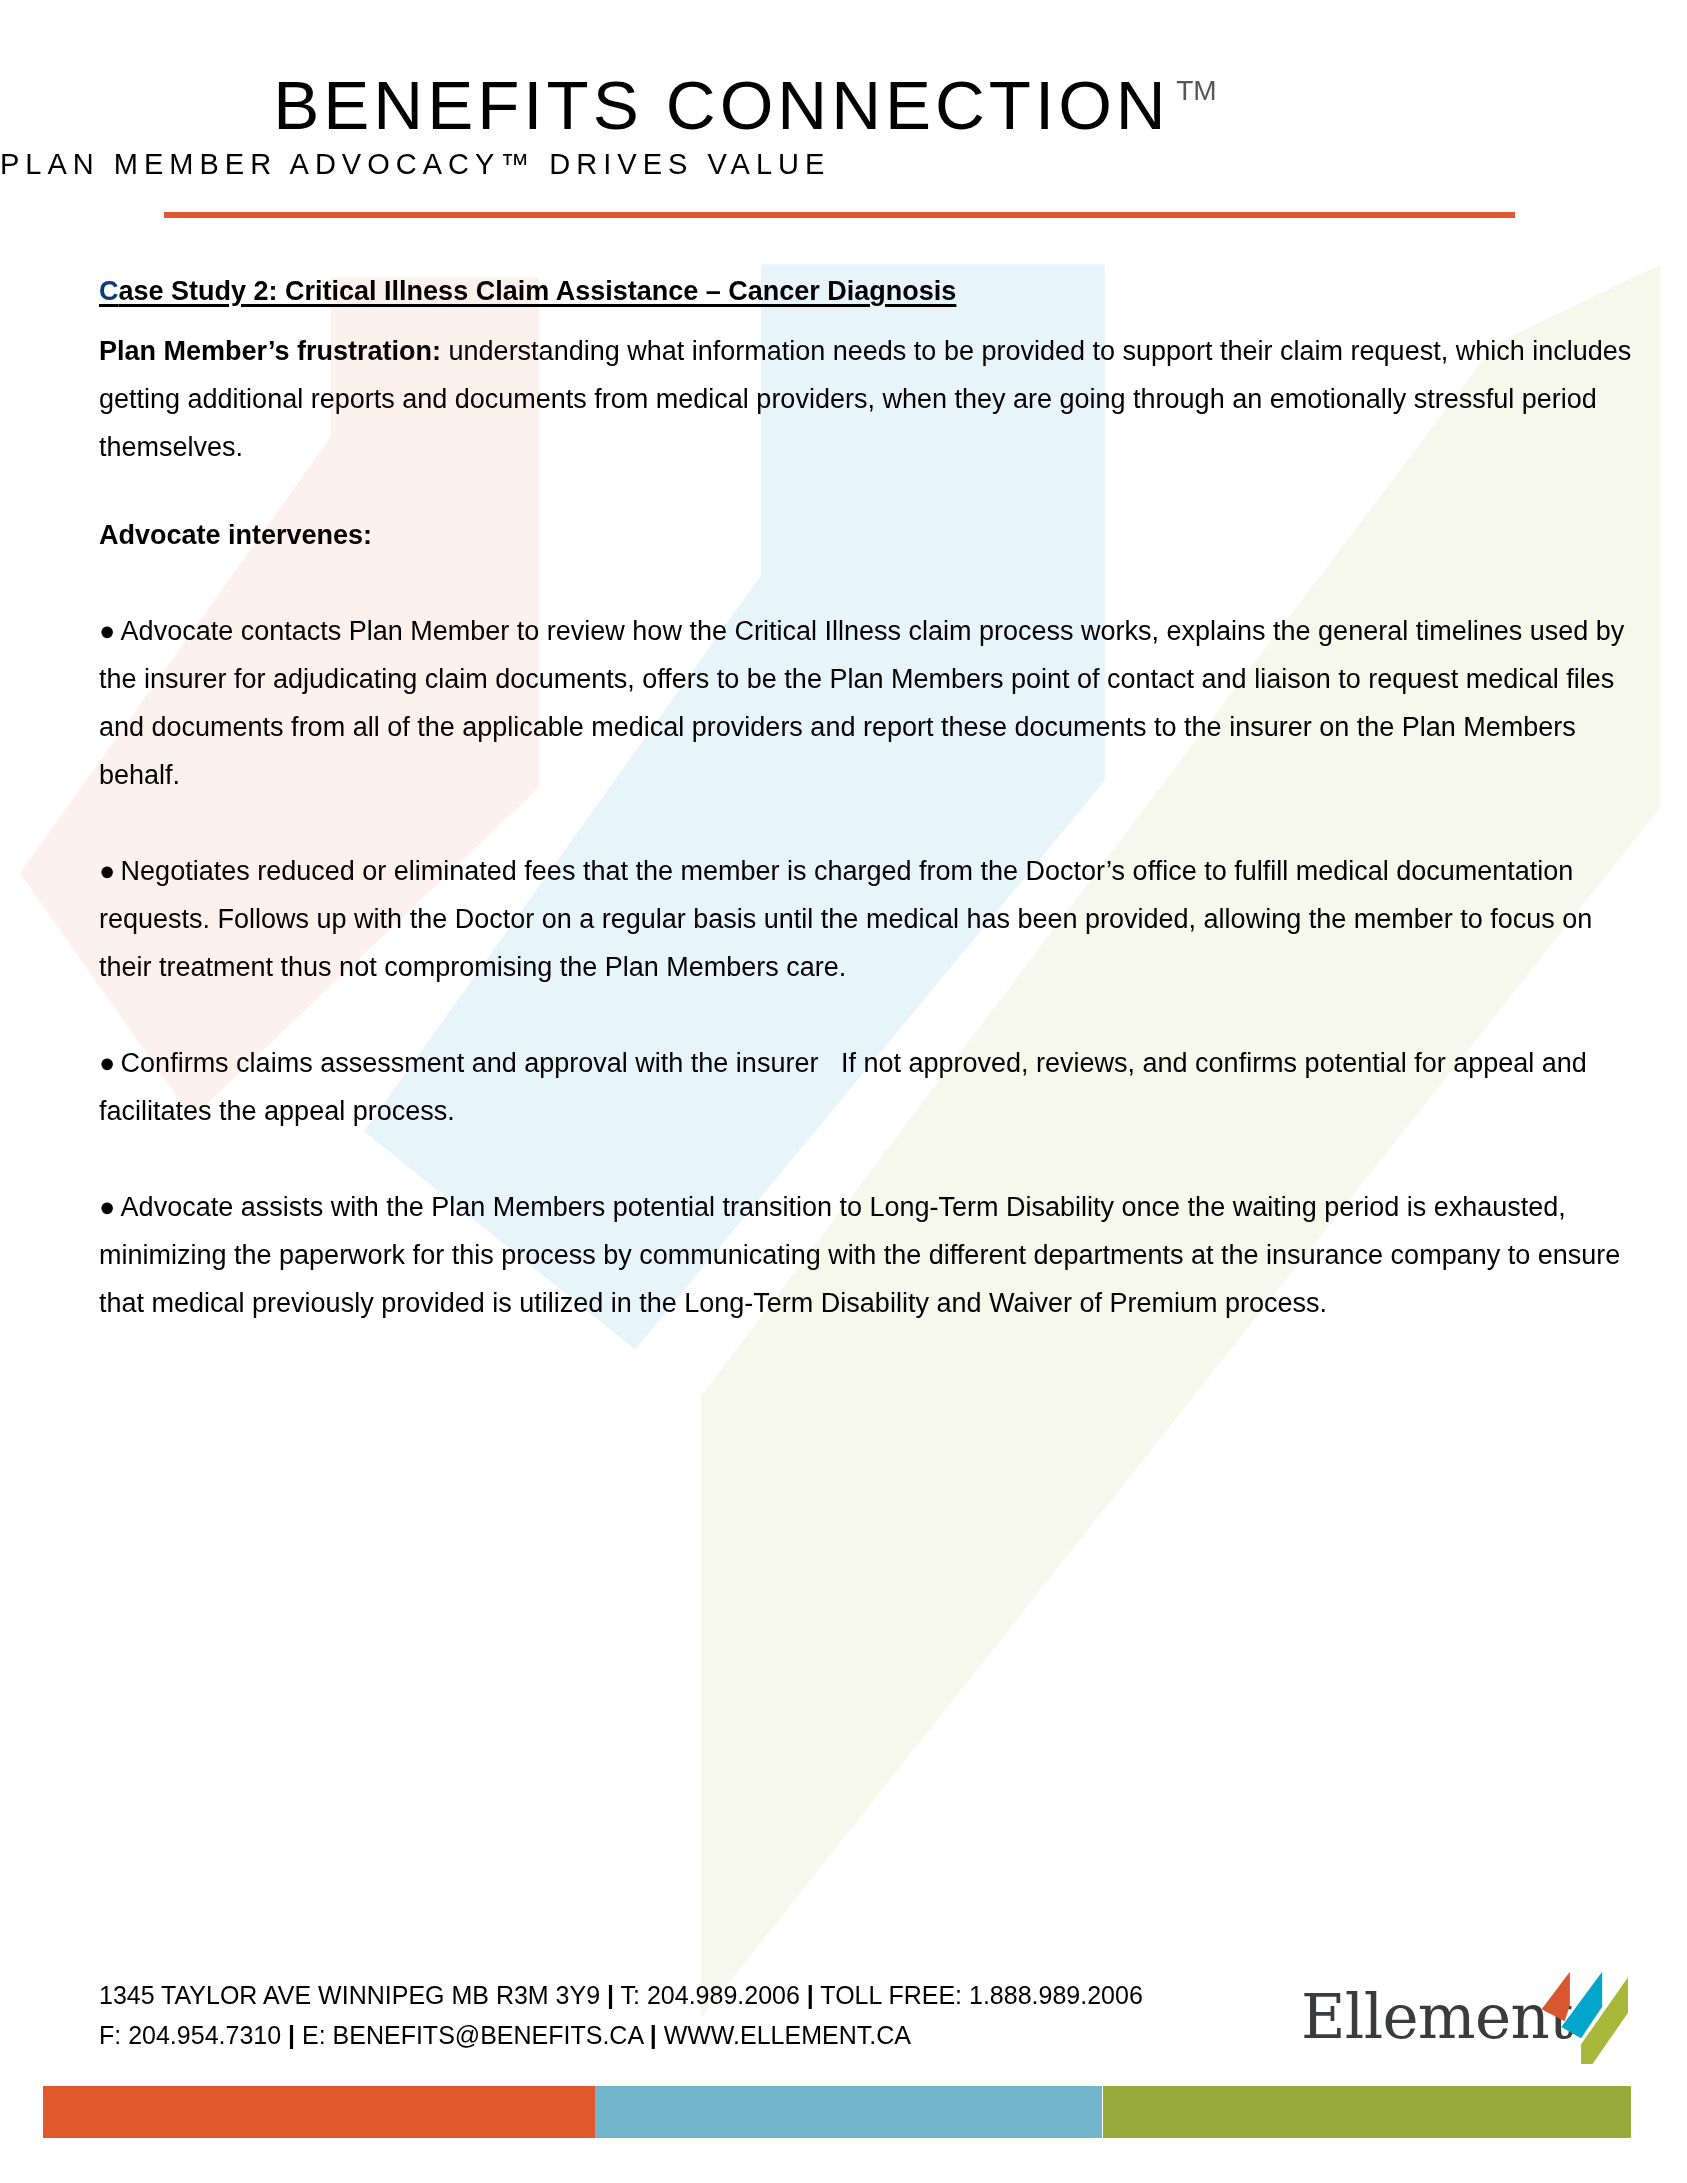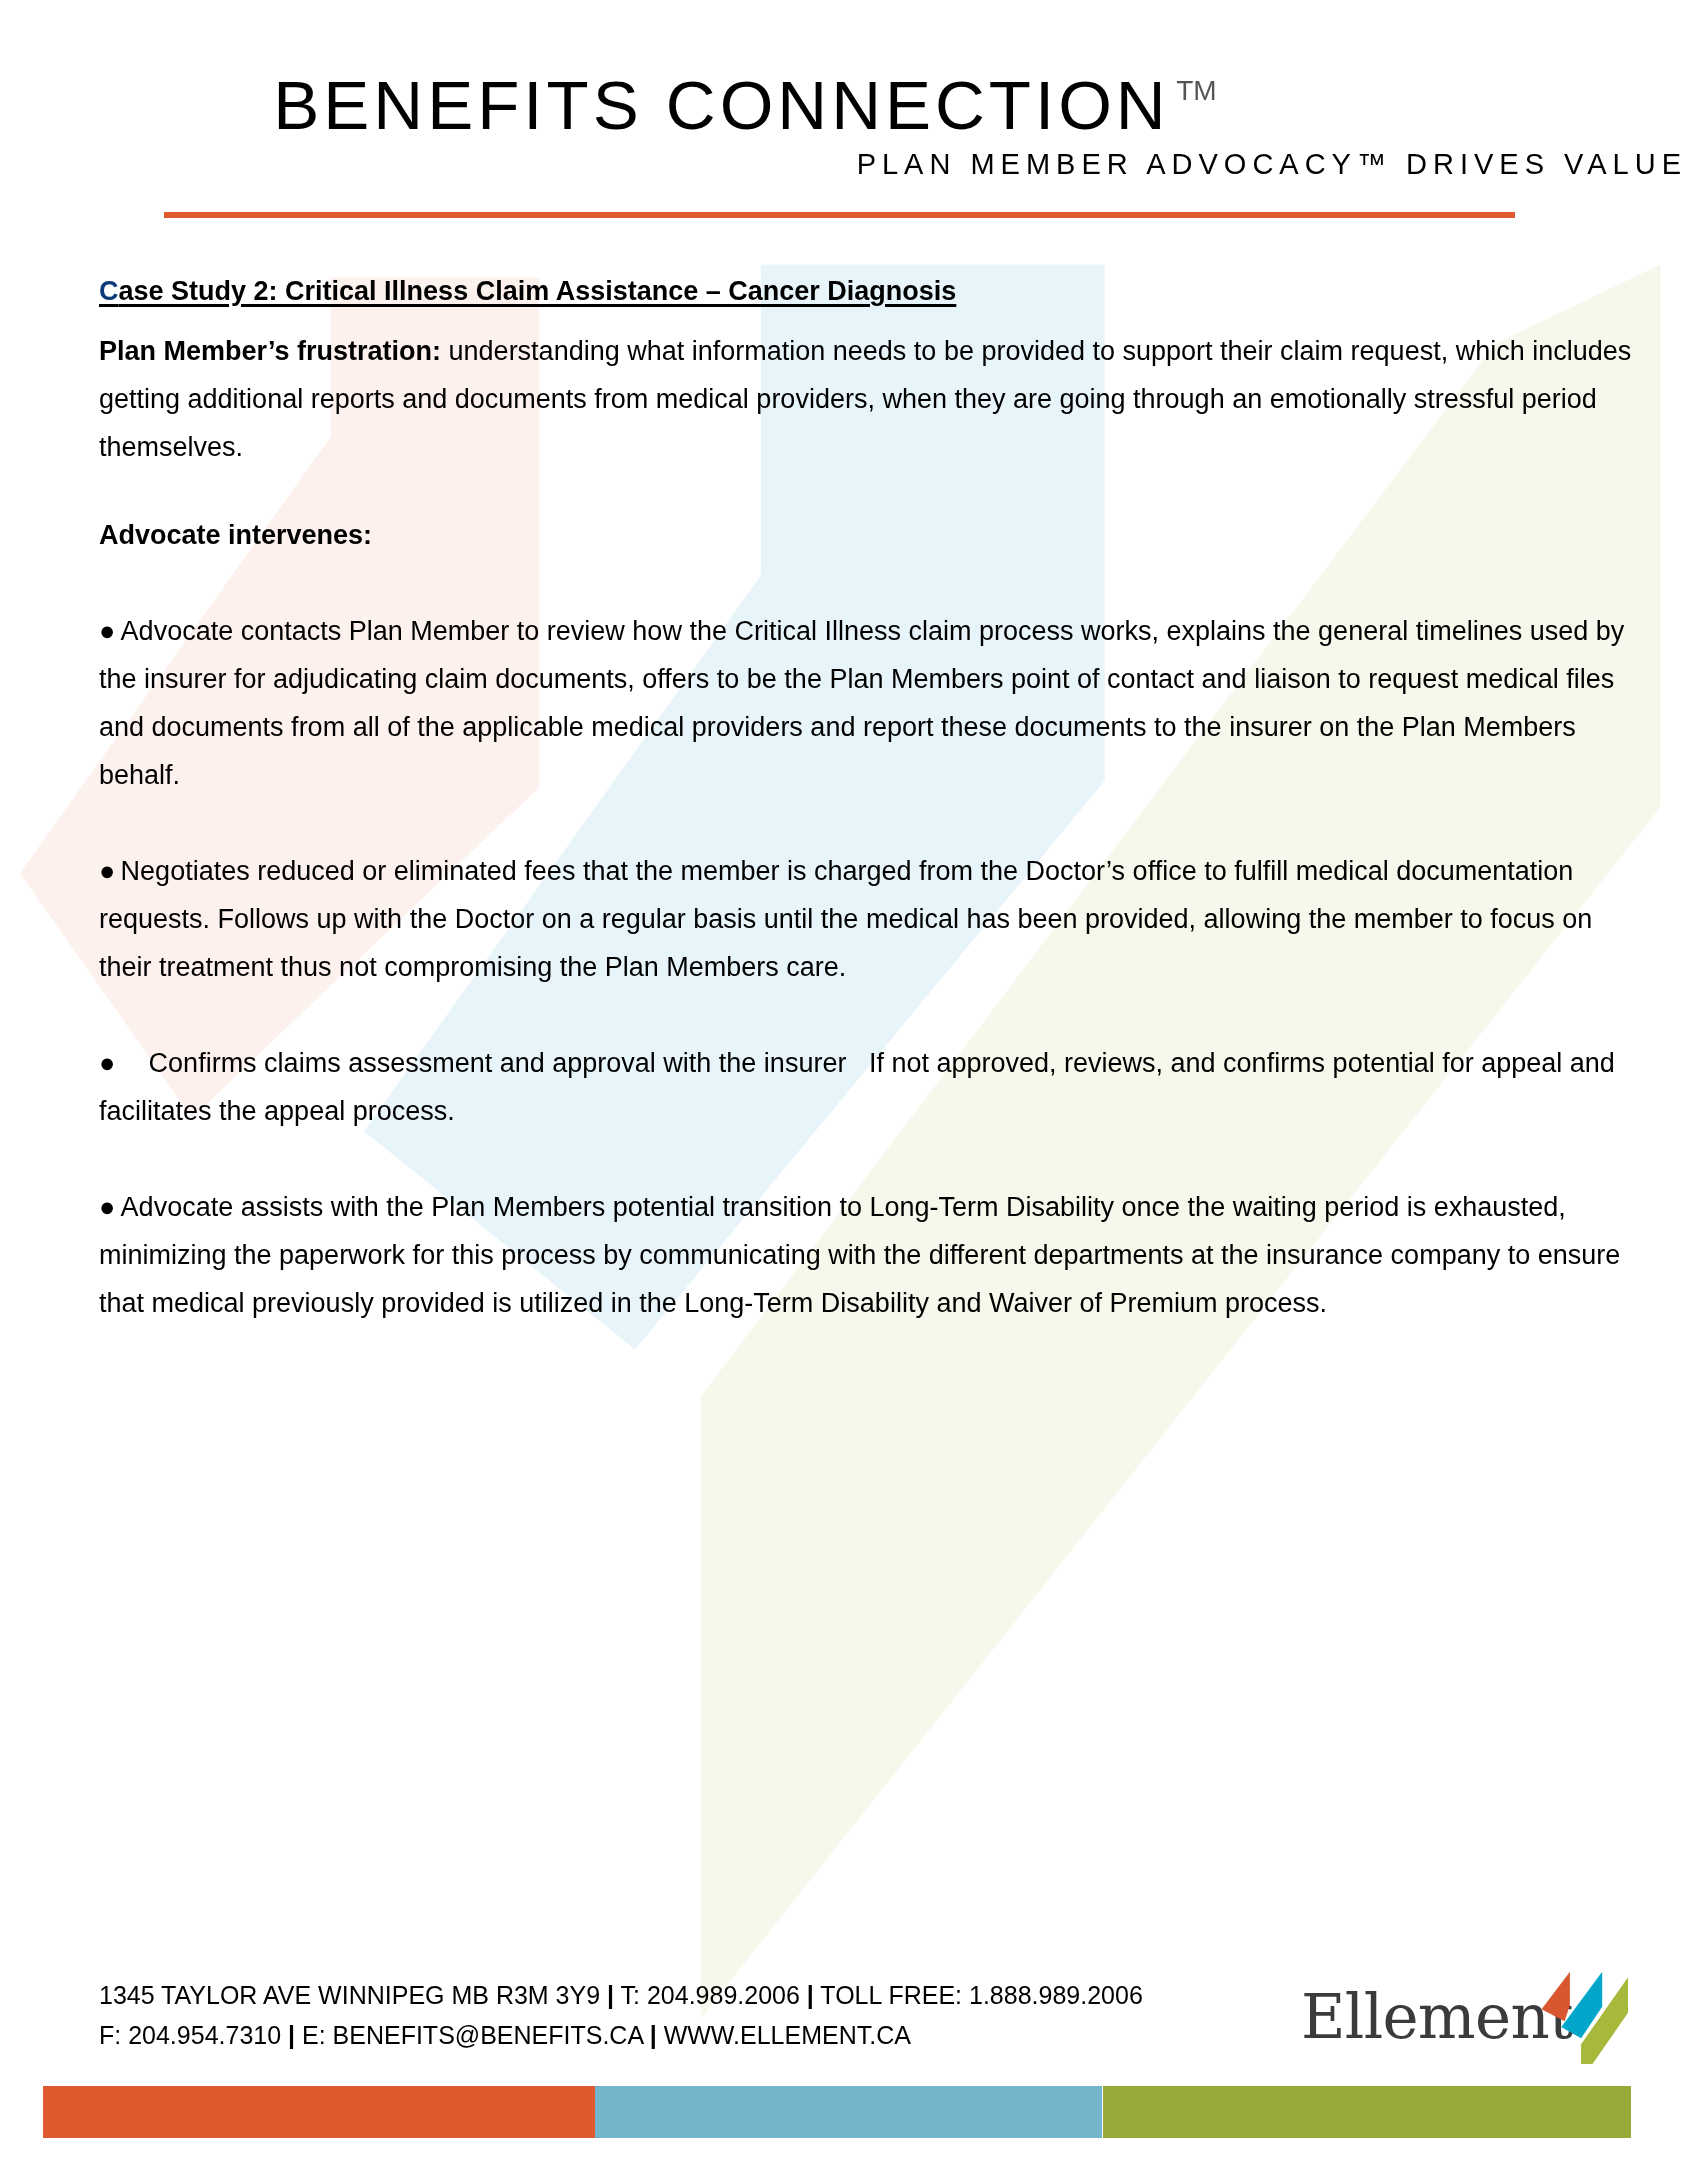--- a/index.html
+++ b/index.html
@@ -4,21 +4,21 @@
 <style>
   html, body { margin: 0; padding: 0; background: #ffffff; }
   body { width: 1687px; height: 2183px; position: relative; overflow: hidden;
          font-family: "Liberation Sans", "DejaVu Sans", sans-serif; color: #000; }
   .bg-shapes { position: absolute; left: 0; top: 0; width: 1687px; height: 2183px; z-index: 0; }
   .page { position: absolute; left: 0; top: 0; width: 1687px; height: 2183px; z-index: 1; }
 
   .title { position: absolute; left: 0; width: 1490px; top: 71px; text-align: center;
            font-size: 69px; font-weight: 400; letter-spacing: 4px; line-height: 1; color: #000; }
   .title .tm { font-size: 28px; vertical-align: 29px; color: #555; letter-spacing: 0; margin-left: 6.6px; }
-  .subtitle { position: absolute; left: 0; width: 1687px; top: 150px; text-align: right;
+  .subtitle { position: absolute; left: 0; width: 1687px; top: 150px; text-align: left;
               font-size: 29px; letter-spacing: 6px; line-height: 1; color: #000; }
   .header-rule { position: absolute; left: 164px; top: 212px; width: 1351px; height: 6px; }
 
   .content { position: absolute; left: 99px; top: 267px; width: 1542px; font-size: 27px; line-height: 48px; }
   .heading { font-weight: 700; text-decoration: underline; text-decoration-thickness: 2.6px;
              text-underline-offset: 4px; margin: 0 0 12px 0; }
   .heading .first-letter { color: #0d3a78; }
   p { margin: 0; }
   .para { margin-bottom: 40px; }
   .label-bold { font-weight: 700; }
@@ -54,21 +54,21 @@
 
   <div class="content">
     <div class="heading"><span class="first-letter">C</span><span>ase Study 2:  Critical Illness Claim Assistance – Cancer Diagnosis</span></div>
 
     <p class="para"><span class="label-bold">Plan Member’s frustration:</span><span> understanding what information needs to be provided to support their claim request, which includes getting additional reports and documents from medical providers, when they are going through an emotionally stressful period themselves.</span></p>
 
     <p class="section-label">Advocate intervenes:</p>
 
     <p class="bullet"><span class="dot">●</span><span>Advocate contacts Plan Member to review how the Critical Illness claim process works, explains the general timelines used by the insurer for adjudicating claim documents, offers to be the Plan Members point of contact and liaison to request medical files and documents from all of the applicable medical providers and report these documents to the insurer on the Plan Members behalf.</span></p>
     <p class="bullet"><span class="dot">●</span><span>Negotiates reduced or eliminated fees that the member is charged from the Doctor’s office to fulfill medical documentation requests.  Follows up with the Doctor on a regular basis until the medical has been provided, allowing the member to focus on their treatment thus not compromising the Plan Members care.</span></p>
-    <p class="bullet"><span class="dot">●</span><span style="white-space: pre-wrap; margin-left: 28px;">Confirms claims assessment and approval with the insurer   If not approved, reviews, and confirms potential for appeal and facilitates the appeal process.</span></p>
+    <p class="bullet"><span class="dot">●</span><span style="white-space: pre-wrap;">Confirms claims assessment and approval with the insurer   If not approved, reviews, and confirms potential for appeal and facilitates the appeal process.</span></p>
     <p class="bullet"><span class="dot">●</span><span>Advocate assists with the Plan Members potential transition to Long-Term Disability once the waiting period is exhausted, minimizing the paperwork for this process by communicating with the different departments at the insurance company to ensure that medical previously provided is utilized in the Long-Term Disability and Waiver of Premium process.</span></p>
   </div>
 
   <div class="footer-text">
     <div>
       <span>1345 TAYLOR AVE WINNIPEG MB R3M 3Y9</span>
       <span class="sep">|</span>
       <span>T: 204.989.2006</span>
       <span class="sep">|</span>
       <span>TOLL FREE: 1.888.989.2006</span>

